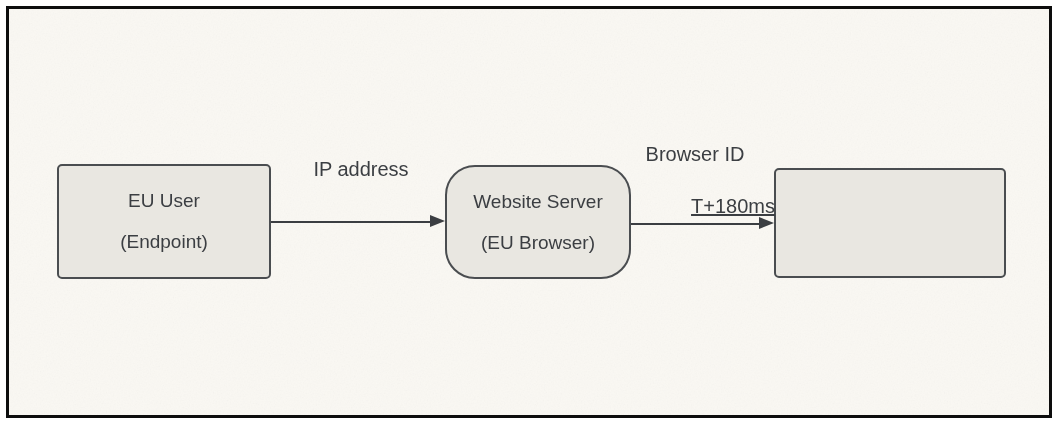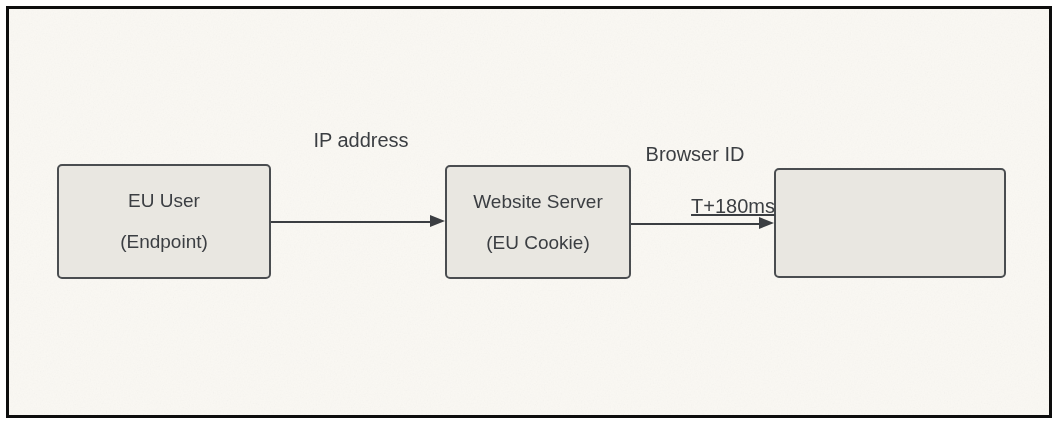--- a/index.html
+++ b/index.html
@@ -41,21 +41,21 @@
     background: var(--node-fill);
     border: 2px solid var(--node-border);
     border-radius: 5px;
     color: var(--text);
     font-size: 19px;
     line-height: 32px;
     text-align: center;
     gap: 9px;
   }
   .node-eu-user        { left: 54px;  top: 161px; width: 214px; height: 115px; }
-  .node-website-server { left: 442px; top: 162px; width: 186px; height: 114px; }
+  .node-website-server { left: 442px; top: 162px; width: 186px; height: 114px; border-radius: 30px; }
   .node-analytics      { left: 771px; top: 165px; width: 232px; height: 110px; }
   .arrow {
     position: absolute;
     height: 2px;
     background: var(--arrow);
   }
   .arrow .head {
     position: absolute;
     right: -14px; top: -6px;
     width: 0; height: 0;
@@ -65,21 +65,21 @@
   }
   .arrow-1 { left: 268px; top: 218px; width: 160px; }
   .arrow-2 { left: 628px; top: 220px; width: 129px; }
   .edge-label {
     position: absolute;
     transform: translateX(-50%);
     color: var(--text);
     font-size: 20px;
     white-space: nowrap;
   }
-  .label-ip      { left: 358px; top: 126px; }
+  .label-ip      { left: 358px; top: 155px; }
   .label-cookie  { left: 692px; top: 140px; }
   .label-timing  { left: 730px; top: 192px; text-decoration: underline; }
 </style>
 </head>
 <body>
 
 <div class="frame">
   <svg class="texture" width="1046" height="412" xmlns="http://www.w3.org/2000/svg">
     <filter id="grain">
       <feTurbulence type="fractalNoise" baseFrequency="0.7" numOctaves="3" stitchTiles="stitch"></feTurbulence>
@@ -93,21 +93,21 @@
 
   <div class="layer">
 
     <div class="node node-eu-user">
       <div>EU User</div>
       <div>(Endpoint)</div>
     </div>
 
     <div class="node node-website-server">
       <div>Website Server</div>
-      <div>(EU Cookie)</div>
+      <div>(EU Browser)</div>
     </div>
 
     <div class="node node-analytics">
     </div>
 
     <div class="arrow arrow-1">
       <span class="head"></span>
     </div>
 
     <div class="arrow arrow-2">

